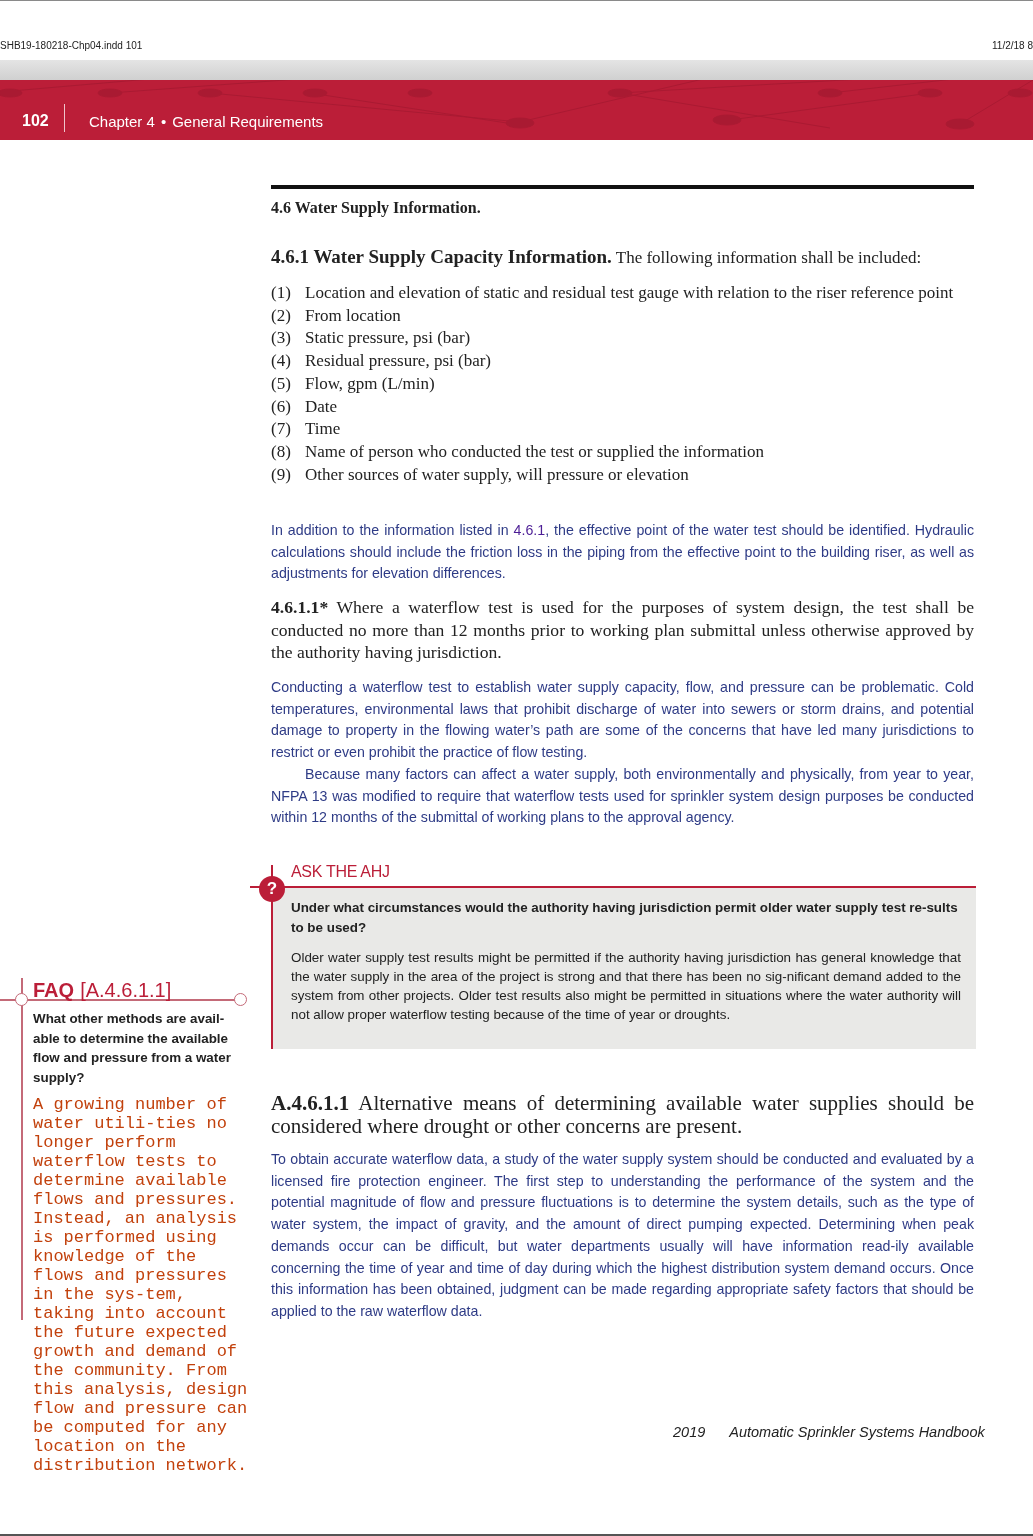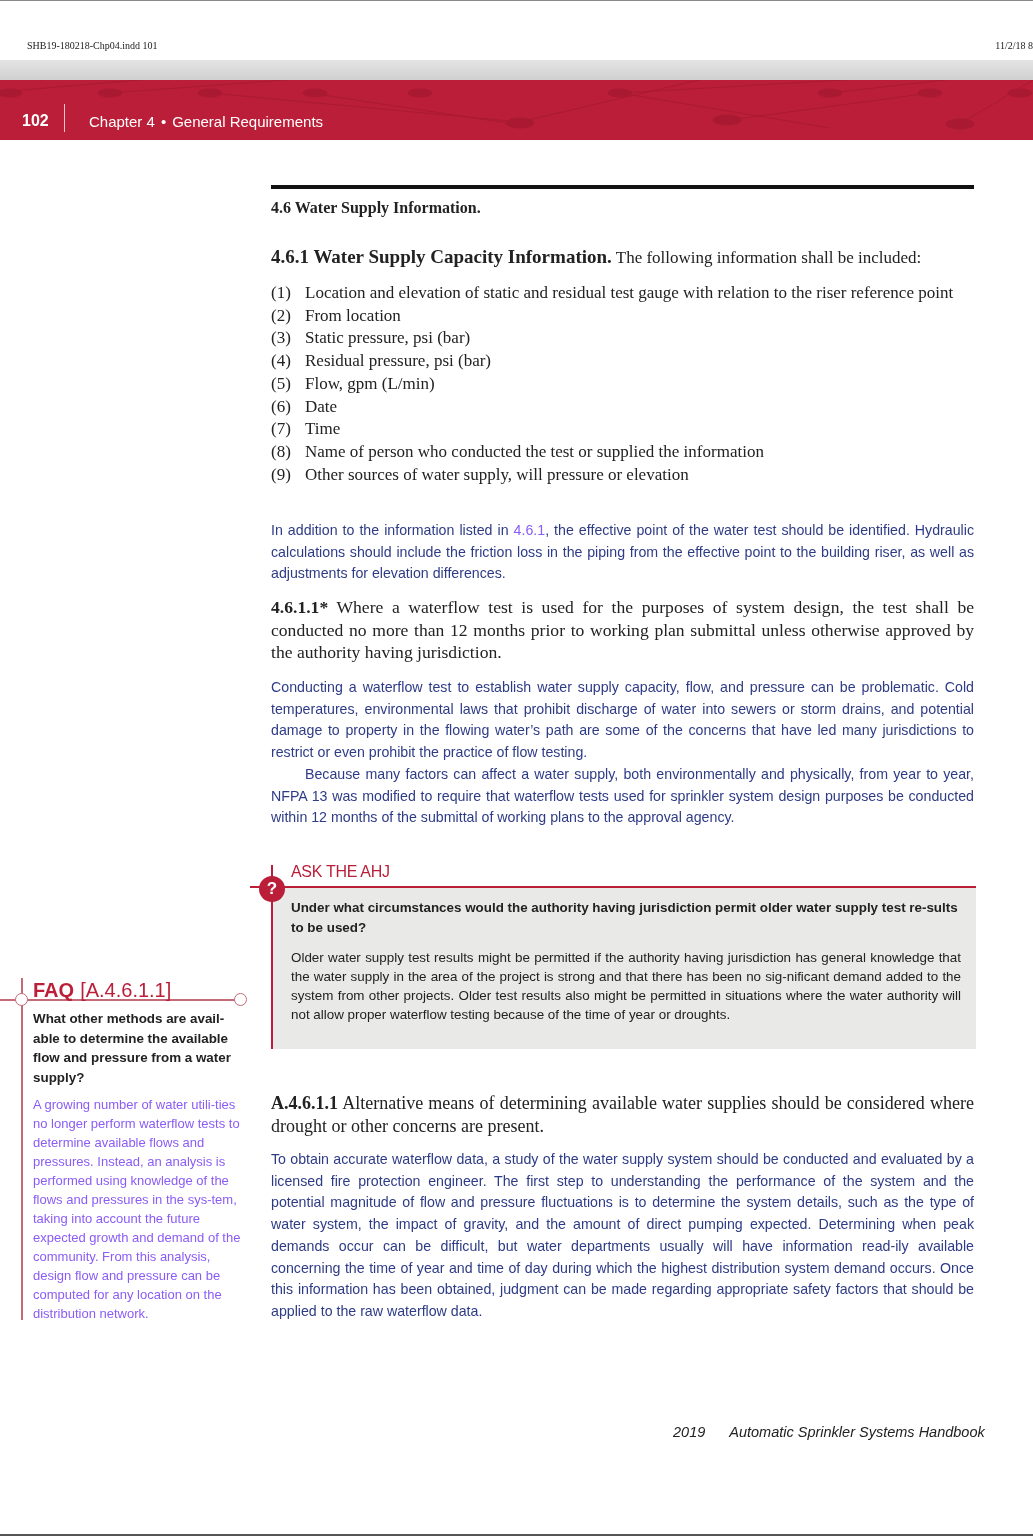--- a/index.html
+++ b/index.html
@@ -1,20 +1,20 @@
 <!DOCTYPE html>
 <html><head>
 <meta charset="utf-8">
 <style>
   * { margin: 0; padding: 0; box-sizing: border-box; }
   html, body { width: 1033px; height: 1536px; background: #ffffff; overflow: hidden; }
   body { position: relative; font-family: "Liberation Sans", sans-serif; color: #222; }
 
   .top-rule { position: absolute; left: 0; top: 0; width: 1033px; height: 1px; background: #8a8a8a; }
-  .slug { position: absolute; top: 40px; font-family: Liberation Serif, serif; font-size: 10px; color: #222; white-space: nowrap; padding-left: 27px; }
+  .slug { position: absolute; top: 40px; font-family: Liberation Sans, sans-serif; font-size: 10px; color: #222; white-space: nowrap; }
   .slug-left { left: 0; }
   .slug-right { right: 0; }
   .gray-band { position: absolute; left: 0; top: 60px; width: 1033px; height: 20px; background: linear-gradient(#e4e4e4, #d0d0d0); }
 
   .chapter-bar { position: absolute; left: 0; top: 80px; width: 1033px; height: 60px; background: #bb1e38; overflow: hidden; padding-left: 10px; }
   .chapter-bar svg { position: absolute; left: 0; top: 0; }
   .page-num { position: absolute; left: 22px; top: 32px; font-family: "Liberation Sans", sans-serif; font-weight: bold; font-size: 16px; color: #fff; }
   .chapter-divider { position: absolute; left: 64px; top: 24px; width: 1px; height: 28px; background: #f0c4cb; }
   .chapter-title { position: absolute; left: 89px; top: 33px; font-family: "Liberation Sans", sans-serif; font-size: 15px; color: #fff; white-space: nowrap; }
   .chapter-title .dot { margin: 0 6px; }
@@ -24,21 +24,21 @@
   .h-section { position: absolute; left: 271px; top: 199px; font-size: 16px; font-weight: bold; }
   .para-461 { position: absolute; left: 271px; top: 246px; width: 703px; font-size: 17px; white-space: nowrap; }
   .para-461 b { font-size: 19px; }
 
   .req-list { position: absolute; left: 271px; top: 282px; width: 703px; list-style: none; font-size: 17px; line-height: 22.7px; }
   .req-list li { display: flex; }
   .req-list .num { width: 34px; flex: none; }
   .req-list .txt { flex: 1; }
 
   .comm { font-family: "Liberation Sans", sans-serif; color: #2e3b86; font-size: 14.2px; line-height: 21.7px; text-align: justify; }
-  .comm .ref { color: #8b5cf6; }
+  .comm .ref { color: #4c1d95; }
   .comm-1 { position: absolute; left: 271px; top: 520px; width: 703px; }
   .para-4611 { position: absolute; left: 271px; top: 596px; width: 703px; font-size: 17.6px; line-height: 22.7px; text-align: justify; }
   .comm-2 { position: absolute; left: 271px; top: 677px; width: 703px; }
   .comm-2 p.indent { text-indent: 34px; }
 
   .ahj-box { position: absolute; left: 271px; top: 888px; width: 705px; height: 161px; background: #e9e9e7; }
   .ahj-leftline { position: absolute; left: 271px; top: 865px; width: 2px; height: 184px; background: #bb1e38; }
   .ahj-rule { position: absolute; left: 250px; top: 886px; width: 726px; height: 2px; background: #bb1e38; }
   .ahj-title { position: absolute; left: 291px; top: 863px; font-family: "Liberation Sans", sans-serif; font-size: 16px; color: #bb1e38; letter-spacing: -0.3px; }
   .ahj-badge { position: absolute; left: 259px; top: 876px; width: 26px; height: 26px; border-radius: 50%; background: #bb1e38; color: #fff; font-family: "Liberation Sans", sans-serif; font-weight: bold; font-size: 17px; text-align: center; line-height: 26px; }
@@ -46,23 +46,23 @@
   .ahj-a { position: absolute; left: 291px; top: 948px; width: 670px; font-family: "Liberation Sans", sans-serif; font-size: 13.4px; line-height: 19px; color: #222; text-align: justify; }
 
   .faq-vline { position: absolute; left: 21px; top: 978px; width: 2px; height: 342px; background: #c46a78; }
   .faq-hline { position: absolute; left: 0; top: 999px; width: 236px; height: 2px; background: #c46a78; }
   .faq-node { position: absolute; width: 13px; height: 13px; border-radius: 50%; background: #fff; border: 1.5px solid #c46a78; }
   .faq-node.left { left: 15px; top: 993px; }
   .faq-node.right { left: 234px; top: 993px; }
   .faq-title { position: absolute; left: 33px; top: 979px; font-family: "Liberation Sans", sans-serif; font-size: 20px; color: #bb1e38; white-space: nowrap; }
   .faq-title b { font-weight: bold; margin-right: 6px; }
   .faq-q { position: absolute; left: 33px; top: 1009px; width: 210px; font-family: "Liberation Sans", sans-serif; font-weight: bold; font-size: 13.4px; line-height: 19.5px; color: #222; }
-  .faq-a { position: absolute; left: 33px; top: 1095px; width: 218px; font-family: Liberation Sans, sans-serif; font-size: 13px; line-height: 19px; color: #8b5cf6; }
+  .faq-a { position: absolute; left: 33px; top: 1095px; width: 218px; font-family: Liberation Mono, monospace; font-size: 17px; line-height: 19px; color: #c2410c; }
 
-  .para-a4611 { position: absolute; left: 271px; top: 1092px; width: 703px; font-size: 18px; line-height: 22.7px; text-align: justify; }
+  .para-a4611 { position: absolute; left: 271px; top: 1092px; width: 703px; font-size: 21px; line-height: 22.7px; text-align: justify; }
   .comm-3 { position: absolute; left: 271px; top: 1149px; width: 703px; }
 
   .footer { position: absolute; left: 673px; top: 1424px; font-family: "Liberation Sans", sans-serif; font-style: italic; font-size: 14.5px; color: #222; white-space: nowrap; }
   .footer .year { margin-right: 24px; }
   .bottom-rule { position: absolute; left: 0; top: 1534px; width: 1033px; height: 2px; background: #555; }
 </style>
 </head>
 <body>
 
 <div class="top-rule"></div>

